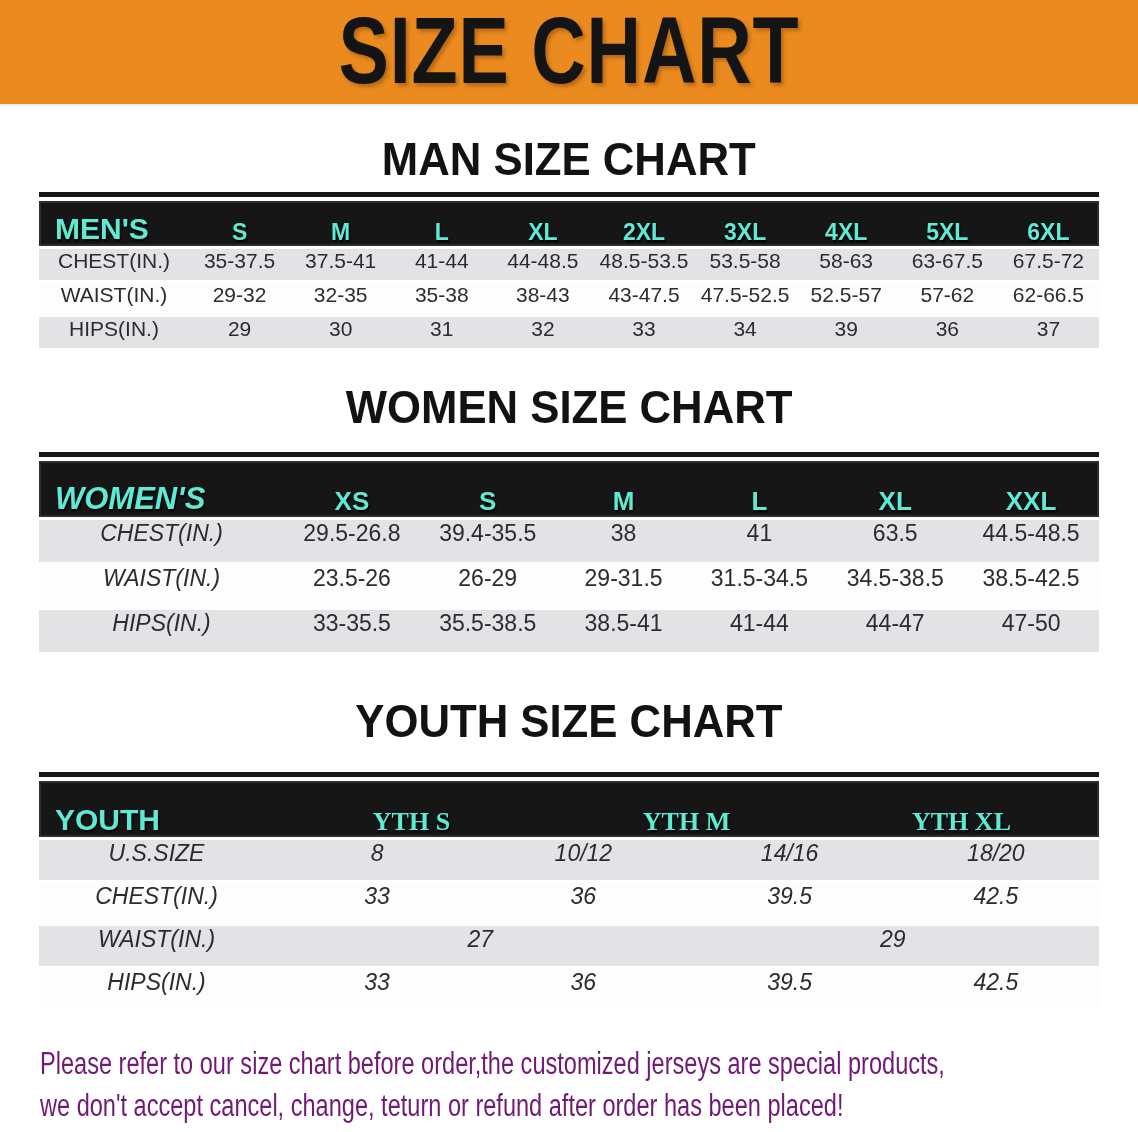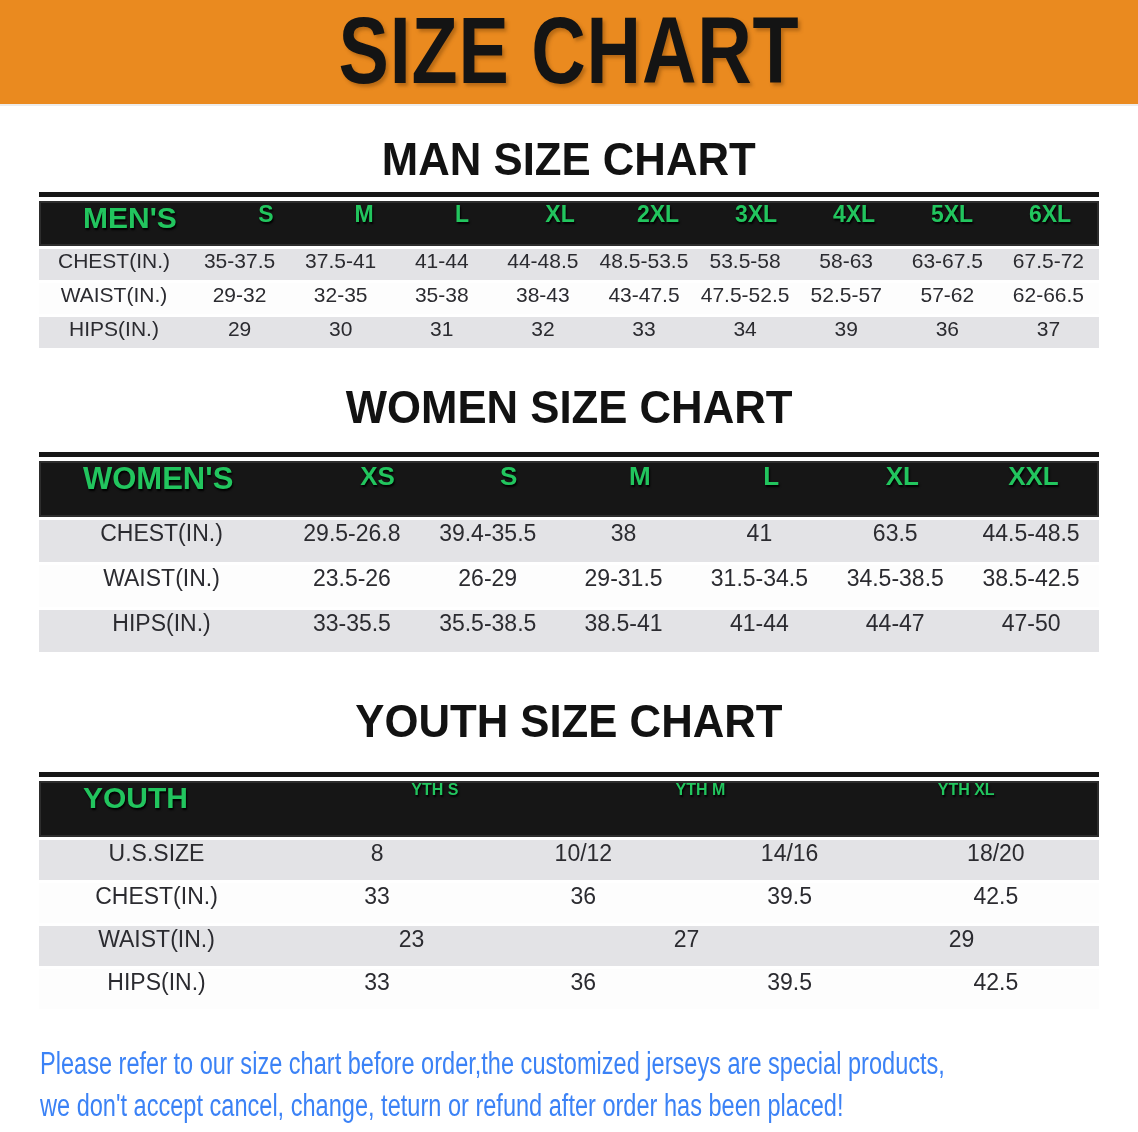--- a/index.html
+++ b/index.html
@@ -30,49 +30,48 @@
     display:inline-block;transform:scaleX(0.95);white-space:nowrap;
     letter-spacing:0px;
   }
   
   .size-table{width:1060px;margin:0 auto;}
   .size-table.t-men{margin-top:10px;}
   .size-table.t-women{margin-top:22px;}
   .size-table.t-youth{margin-top:28px;}
   .table-topline{height:5px;background:#161616;margin-bottom:4px;}
   .t-header{
-    background:#161616;color:#22c55e;display:flex;align-items:flex-start;
+    background:#161616;color:#5eead4;display:flex;align-items:flex-end;
     box-shadow:inset 0 0 0 2px #2d2d2d;
-    padding-left:28px;
   }
   .t-men .t-header{height:45px;}
   .t-women .t-header,.t-youth .t-header{height:56px;}
   .t-row{display:flex;background:#fdfdfd;margin-top:3px;color:#2b2b30;}
   .t-row.alt{background:#E3E3E6;}
   .t-men .t-row{height:31px;font-size:21px;}
   .t-women .t-row{height:42px;font-size:23px;}
-  .t-youth .t-row{height:40px;font-size:23px;}
+  .t-youth .t-row{height:40px;font-size:23px;font-style:italic;}
   .label-cell{box-sizing:border-box;flex:0 0 auto;text-align:center;}
   .t-men .label-cell{width:150px;}
-  .t-women .label-cell{width:245px;}
+  .t-women .label-cell{width:245px;font-style:italic;}
   .t-youth .label-cell{width:235px;}
   .header-label{
     text-align:left;padding-left:16px;font-weight:800;
     text-shadow:1px 2px 2px #000;
   }
   .t-men .header-label{font-size:30px;}
   .t-women .header-label{font-size:31px;}
   .t-youth .header-label{font-size:30px;}
   .value-cell{flex:1 1 0;text-align:center;white-space:nowrap;}
   .t-header .value-cell{font-weight:700;text-shadow:1px 2px 2px #000;}
   .t-men .t-header .value-cell{font-size:23px;}
   .t-women .t-header .value-cell{font-size:26px;}
-  .t-youth .t-header .value-cell{font-size:16px;}
-  
-  .note{margin:34px 0 3px 40px;color:#3b82f6;}
+  .t-youth .t-header .value-cell{font-size:26px;font-family:Liberation Serif, serif;}
+  
+  .note{margin:34px 0 3px 40px;color:#701a75;}
   .note-line{
     font-size:31px;line-height:42px;white-space:nowrap;
     display:block;transform:scaleX(0.76);transform-origin:left center;
   }
 </style>
 </head>
 <body>
 
 <div class="banner">
   <span class="banner-title">SIZE CHART</span>
@@ -196,21 +195,20 @@
     </div>
     <div class="t-row">
       <div class="label-cell">CHEST(IN.)</div>
       <div class="value-cell">33</div>
       <div class="value-cell">36</div>
       <div class="value-cell">39.5</div>
       <div class="value-cell">42.5</div>
     </div>
     <div class="t-row alt">
       <div class="label-cell">WAIST(IN.)</div>
-      <div class="value-cell">23</div>
       <div class="value-cell">27</div>
       <div class="value-cell">29</div>
     </div>
     <div class="t-row">
       <div class="label-cell">HIPS(IN.)</div>
       <div class="value-cell">33</div>
       <div class="value-cell">36</div>
       <div class="value-cell">39.5</div>
       <div class="value-cell">42.5</div>
     </div>

